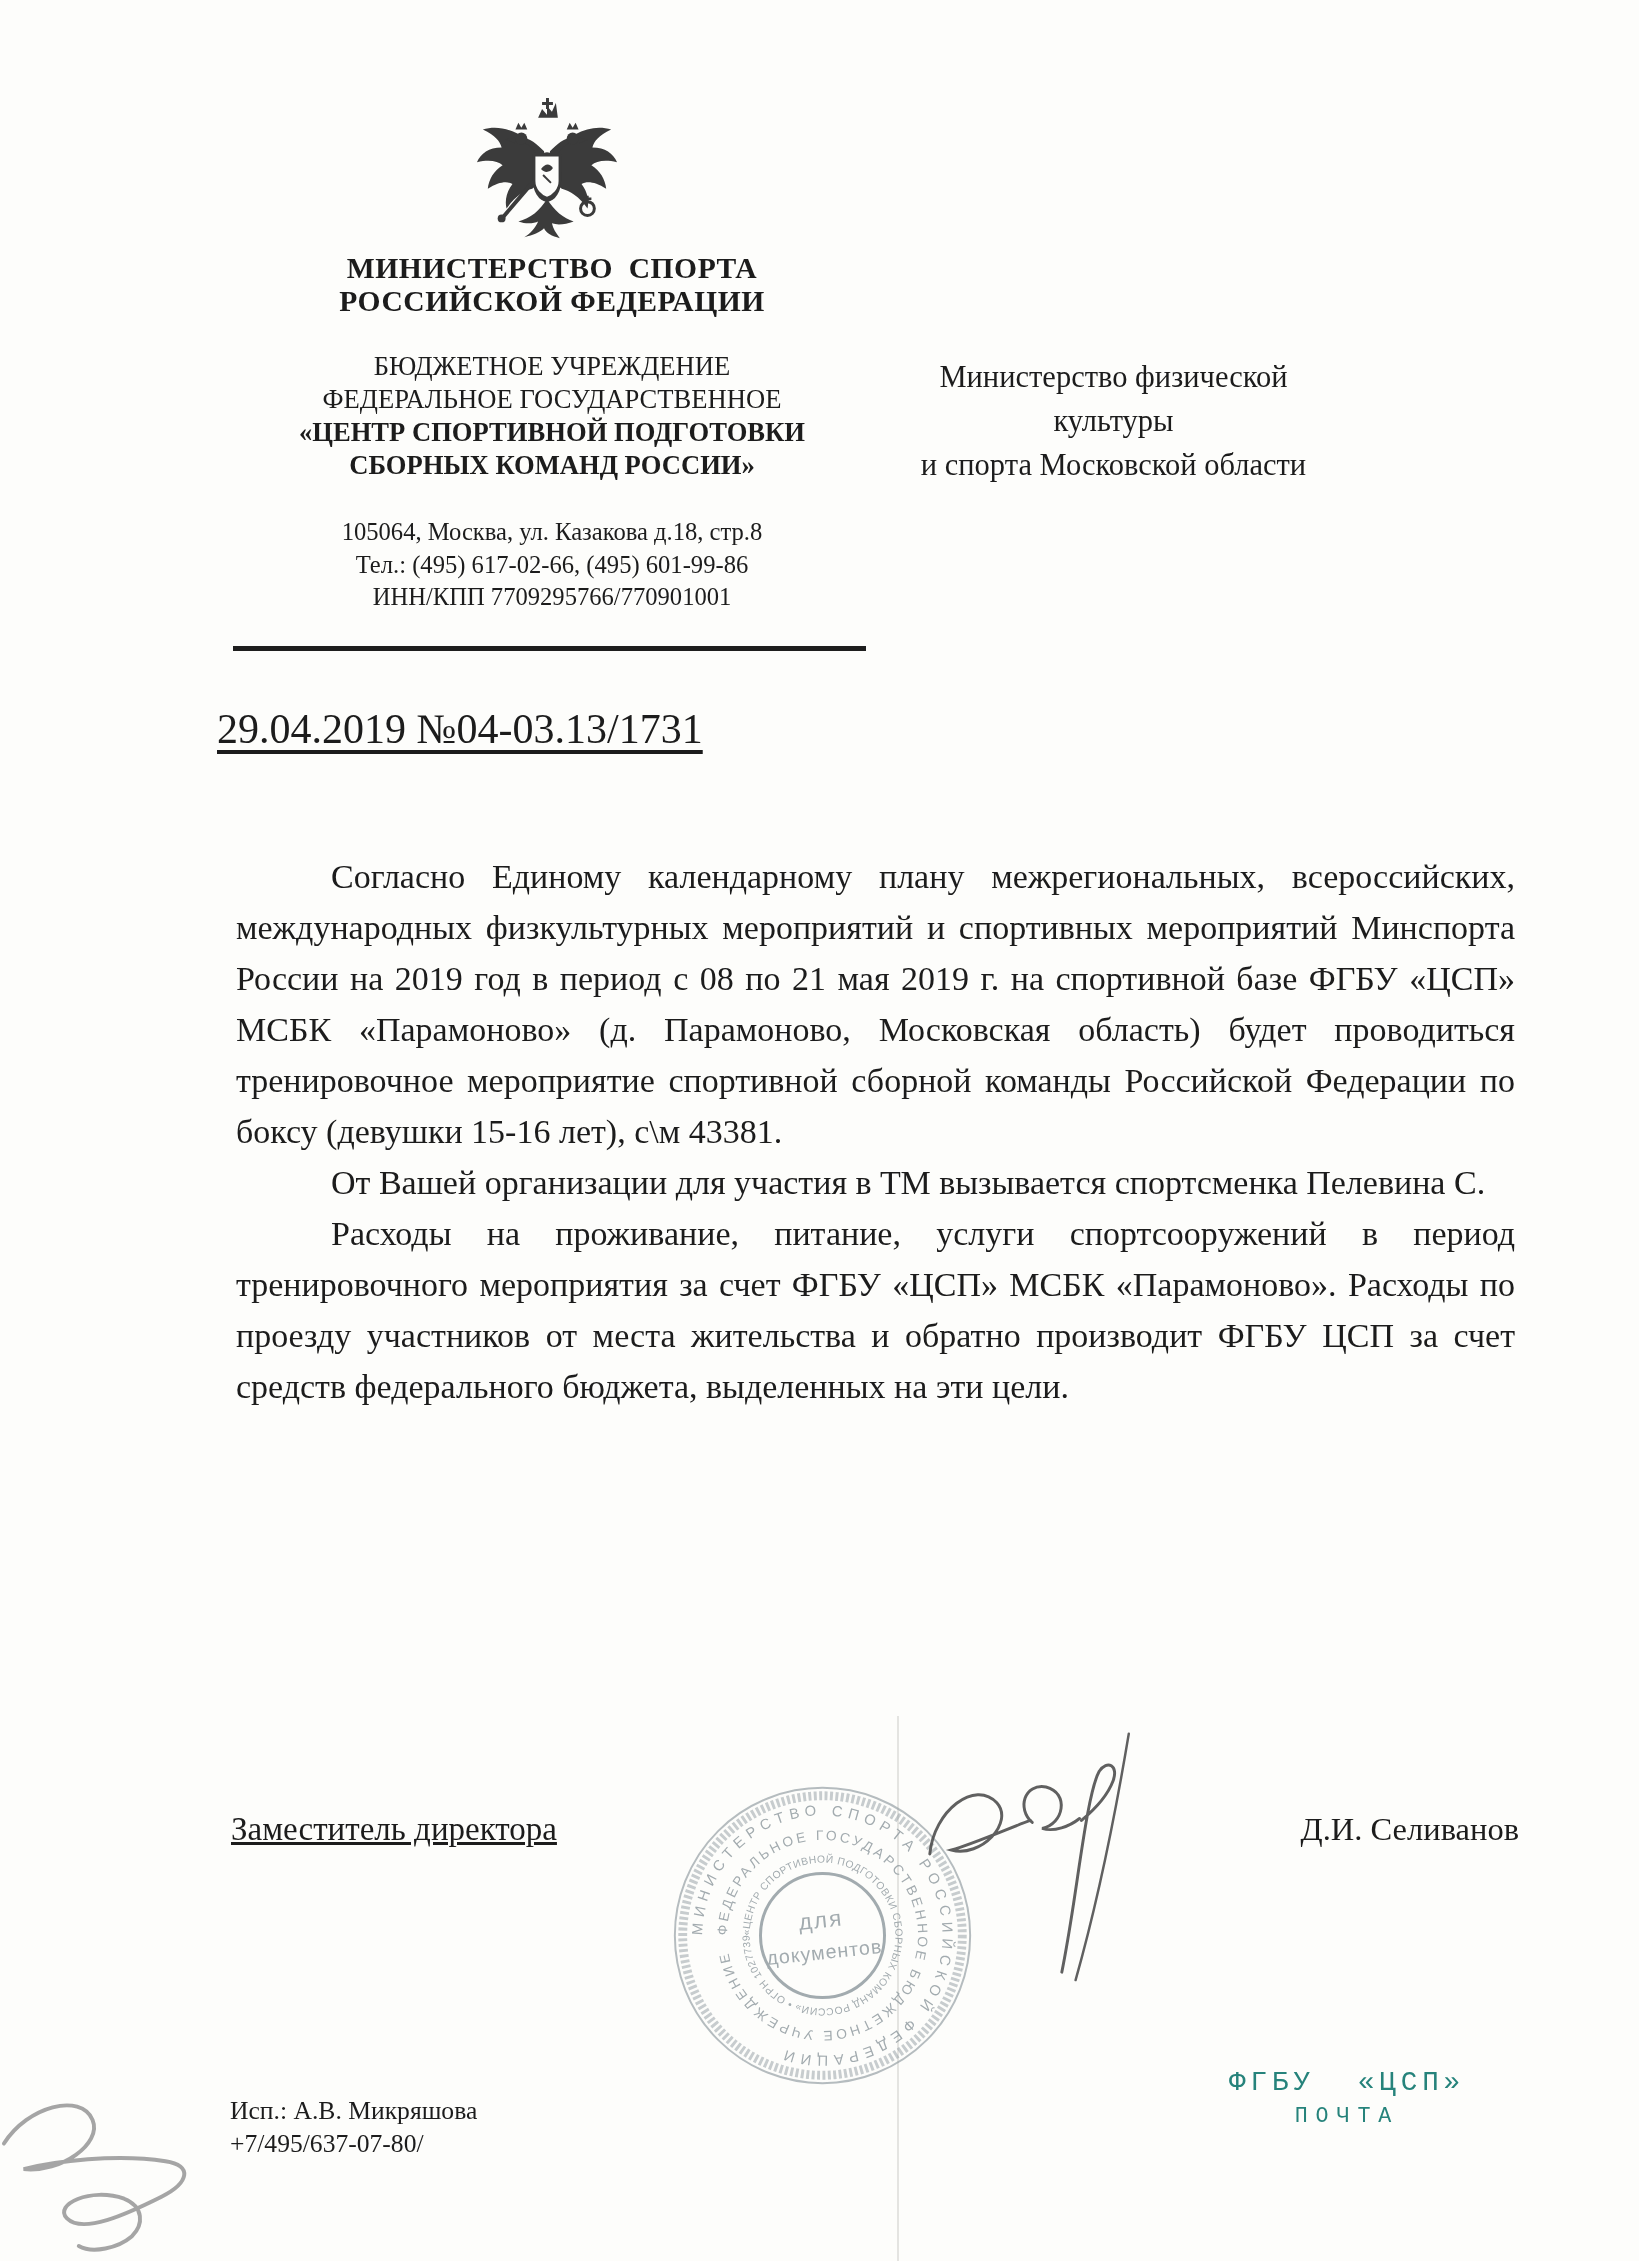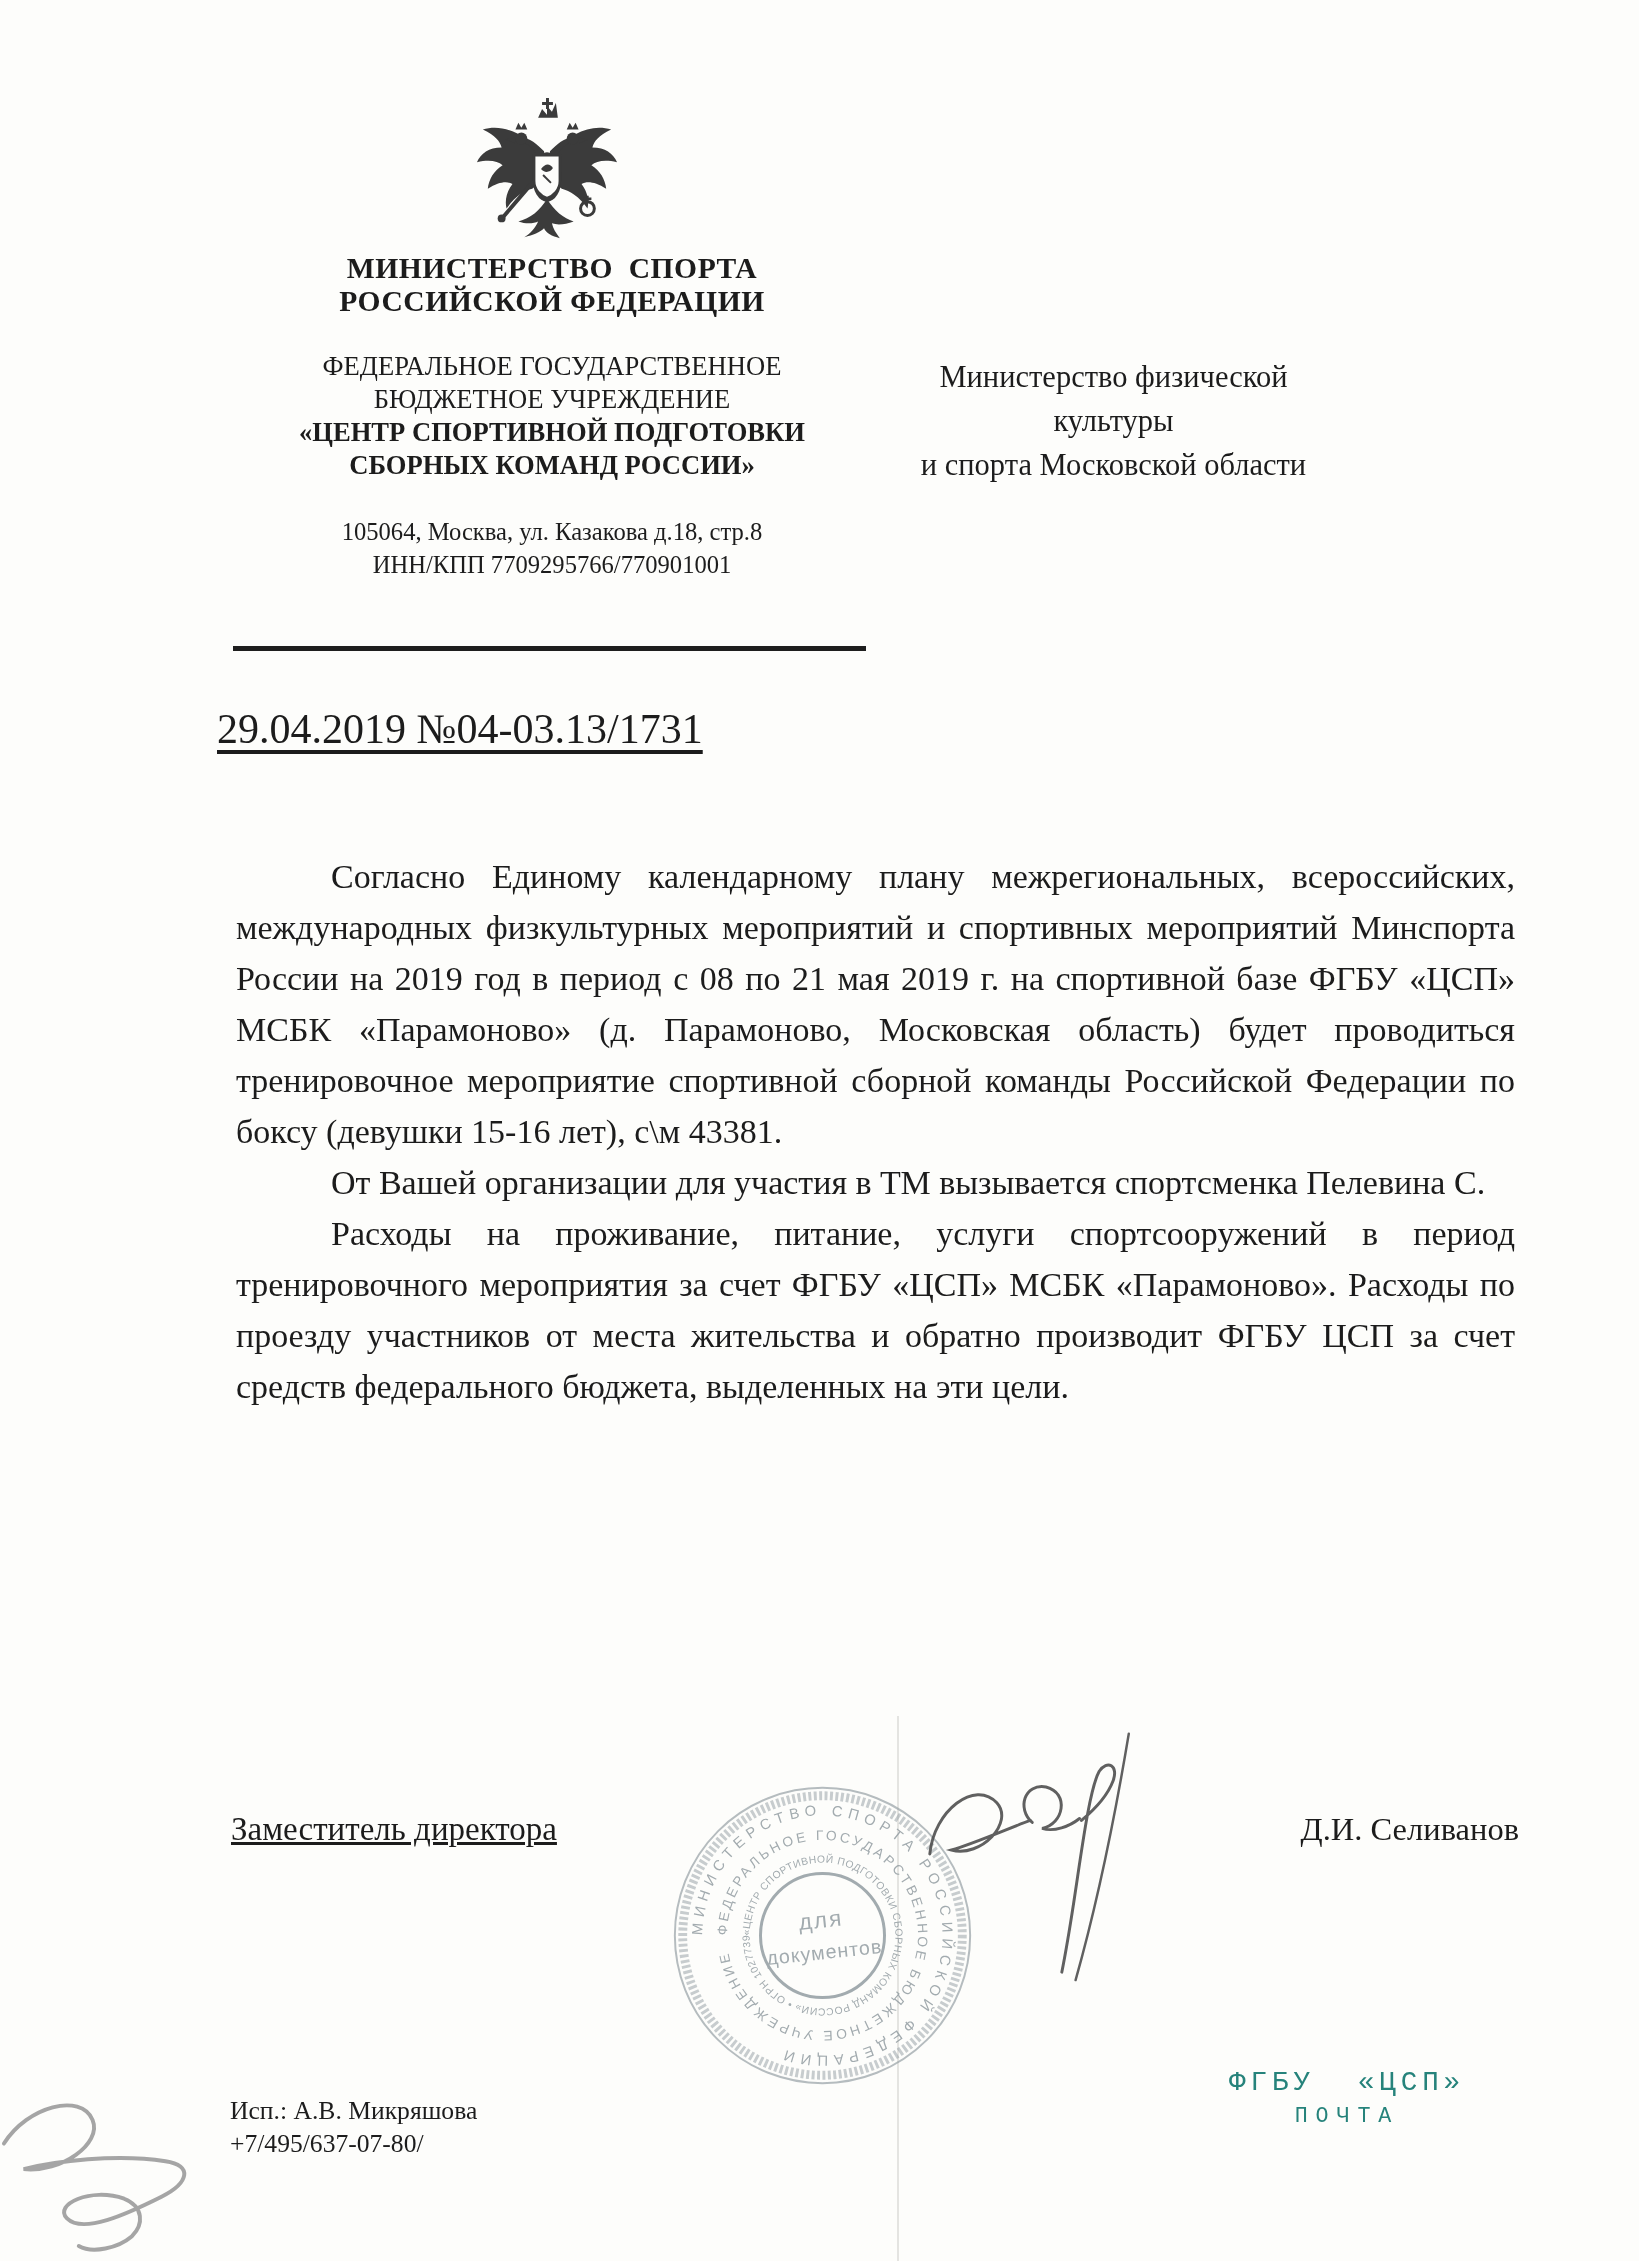--- a/index.html
+++ b/index.html
@@ -73,28 +73,29 @@
       <path d="M71,82 l8,8" stroke="#3b3b3b" stroke-width="2" fill="none"></path>
     </g>
   </svg>
 
   <div class="ministry">
     <div class="ws-pre">МИНИСТЕРСТВО  СПОРТА</div>
     <div>РОССИЙСКОЙ ФЕДЕРАЦИИ</div>
   </div>
 
   <div class="orgblock">
+    <div>БЮДЖЕТНОЕ УЧРЕЖДЕНИЕ</div>
     <div>ФЕДЕРАЛЬНОЕ ГОСУДАРСТВЕННОЕ</div>
-    <div>БЮДЖЕТНОЕ УЧРЕЖДЕНИЕ</div>
     <div class="b">«ЦЕНТР СПОРТИВНОЙ ПОДГОТОВКИ</div>
     <div class="b">СБОРНЫХ КОМАНД РОССИИ»</div>
   </div>
 
   <div class="addrblock">
     <div>105064, Москва, ул. Казакова д.18, стр.8</div>
+    <div>Тел.: (495) 617-02-66, (495) 601-99-86</div>
     <div>ИНН/КПП 7709295766/770901001</div>
   </div>
 
   <div class="recipient">
     <div>Министерство физической культуры</div>
     <div>и спорта Московской области</div>
   </div>
 
   <div class="rule"></div>
 

